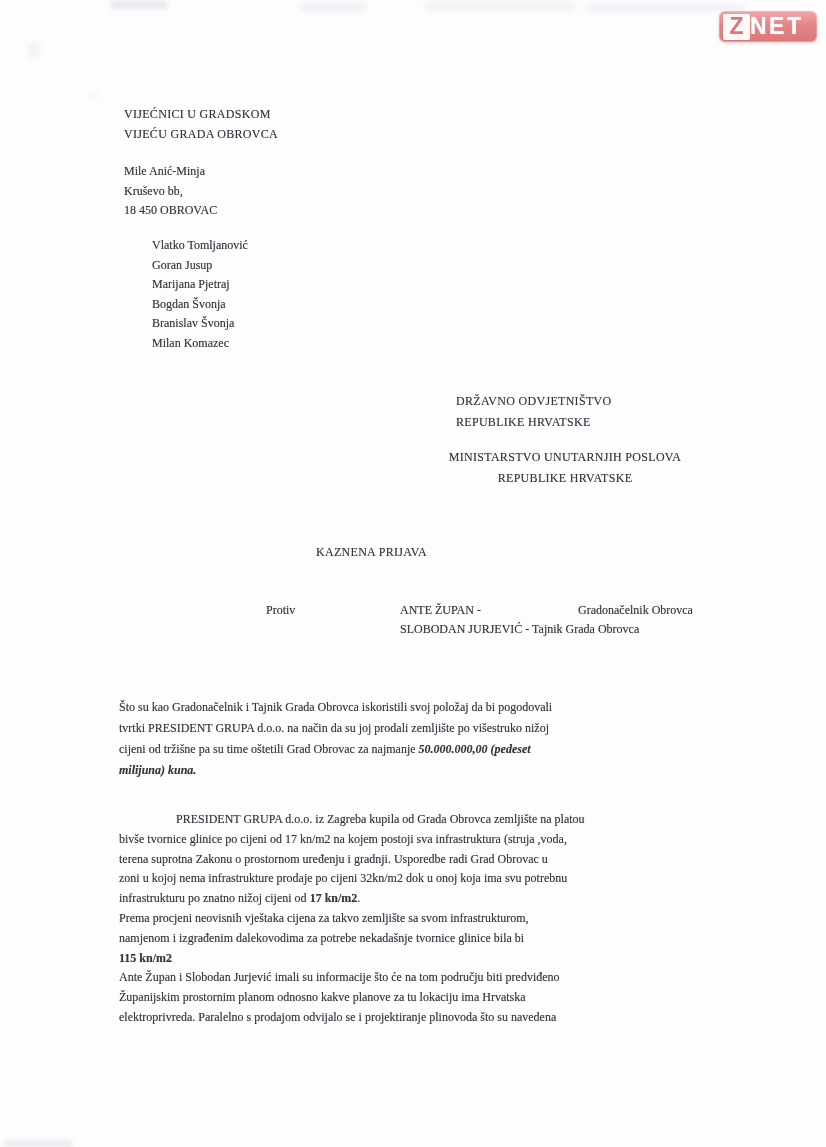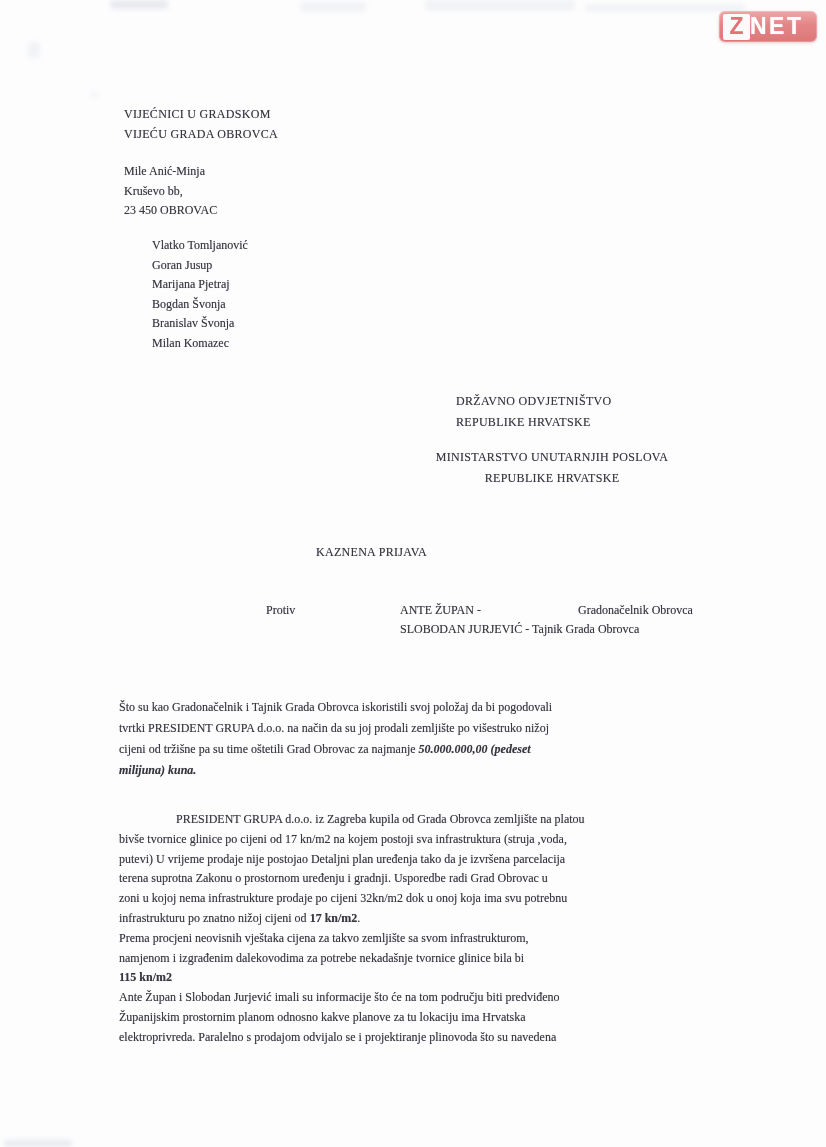--- a/index.html
+++ b/index.html
@@ -84,38 +84,38 @@
   </div>
 
   <div class="abs doc-text caps" style="left:124px; top:105px;">
     <div>VIJEĆNICI U GRADSKOM</div>
     <div>VIJEĆU GRADA OBROVCA</div>
   </div>
 
   <div class="abs doc-text" style="left:124px; top:162px;">
     <div>Mile Anić-Minja</div>
     <div>Kruševo bb,</div>
-    <div>23 450 OBROVAC</div>
+    <div>18 450 OBROVAC</div>
   </div>
 
   <div class="abs doc-text" style="left:124px; top:236px;margin-left:28px;">
     <div>Vlatko Tomljanović</div>
     <div>Goran Jusup</div>
     <div>Marijana Pjetraj</div>
     <div>Bogdan Švonja</div>
     <div>Branislav Švonja</div>
     <div>Milan Komazec</div>
   </div>
 
   <div class="abs doc-text caps" style="left:456px; top:391px; line-height:20.5px;">
     <div>DRŽAVNO  ODVJETNIŠTVO</div>
     <div>REPUBLIKE HRVATSKE</div>
   </div>
 
-  <div class="abs doc-text caps center" style="left:389px; top:447px; width:326px; line-height:20.5px;">
+  <div class="abs doc-text caps center" style="left:402px; top:447px; width:326px; line-height:20.5px;">
     <div>MINISTARSTVO UNUTARNJIH  POSLOVA</div>
     <div>REPUBLIKE HRVATSKE</div>
   </div>
 
   <div class="abs doc-text caps" style="left:316px; top:543px;text-align:center;">KAZNENA PRIJAVA</div>
 
   <div class="abs doc-text" style="left:266px; top:601px;">Protiv</div>
   <div class="abs doc-text" style="left:400px; top:601px;">ANTE ŽUPAN  -</div>
   <div class="abs doc-text" style="left:578px; top:601px;">Gradonačelnik Obrovca</div>
   <div class="abs doc-text" style="left:400px; top:620px;">SLOBODAN JURJEVIĆ - Tajnik Grada Obrovca</div>
@@ -123,21 +123,20 @@
   <div class="abs doc-text" style="left:119px; top:697px; line-height:21px;">
     <div>Što su kao Gradonačelnik i Tajnik Grada Obrovca iskoristili svoj položaj da bi pogodovali</div>
     <div>tvrtki PRESIDENT GRUPA d.o.o. na način da su joj prodali zemljište po višestruko nižoj</div>
     <div><span>cijeni od tržišne pa su time oštetili Grad Obrovac za najmanje </span><span class="bi">50.000.000,00 (pedeset</span></div>
     <div class="bi">milijuna) kuna.</div>
   </div>
 
   <div class="abs doc-text" style="left:119px; top:810px; line-height:19.8px;">
     <div class="indent-first">PRESIDENT GRUPA  d.o.o. iz Zagreba  kupila od Grada Obrovca zemljište na platou</div>
     <div>bivše tvornice glinice po cijeni od 17 kn/m2 na kojem postoji sva infrastruktura (struja ,voda,</div>
-    <div>putevi) U vrijeme prodaje nije postojao Detaljni plan uređenja tako da je izvršena parcelacija</div>
     <div>terena suprotna Zakonu o prostornom uređenju i gradnji. Usporedbe radi Grad  Obrovac u</div>
     <div>zoni u kojoj nema infrastrukture prodaje po cijeni 32kn/m2 dok u onoj koja ima svu potrebnu</div>
     <div><span>infrastrukturu po znatno nižoj cijeni od </span><span class="b">17 kn/m2</span><span>.</span></div>
     <div>Prema procjeni neovisnih vještaka cijena za takvo zemljište sa svom infrastrukturom,</div>
     <div>namjenom i izgrađenim dalekovodima za potrebe nekadašnje tvornice glinice bila bi</div>
     <div class="b">115 kn/m2</div>
     <div>Ante Župan i Slobodan Jurjević imali su  informacije  što će na tom području biti predviđeno</div>
     <div>Županijskim prostornim planom odnosno kakve planove za tu lokaciju ima Hrvatska</div>
     <div>elektroprivreda. Paralelno s prodajom odvijalo se i projektiranje plinovoda što su navedena</div>
   </div>

